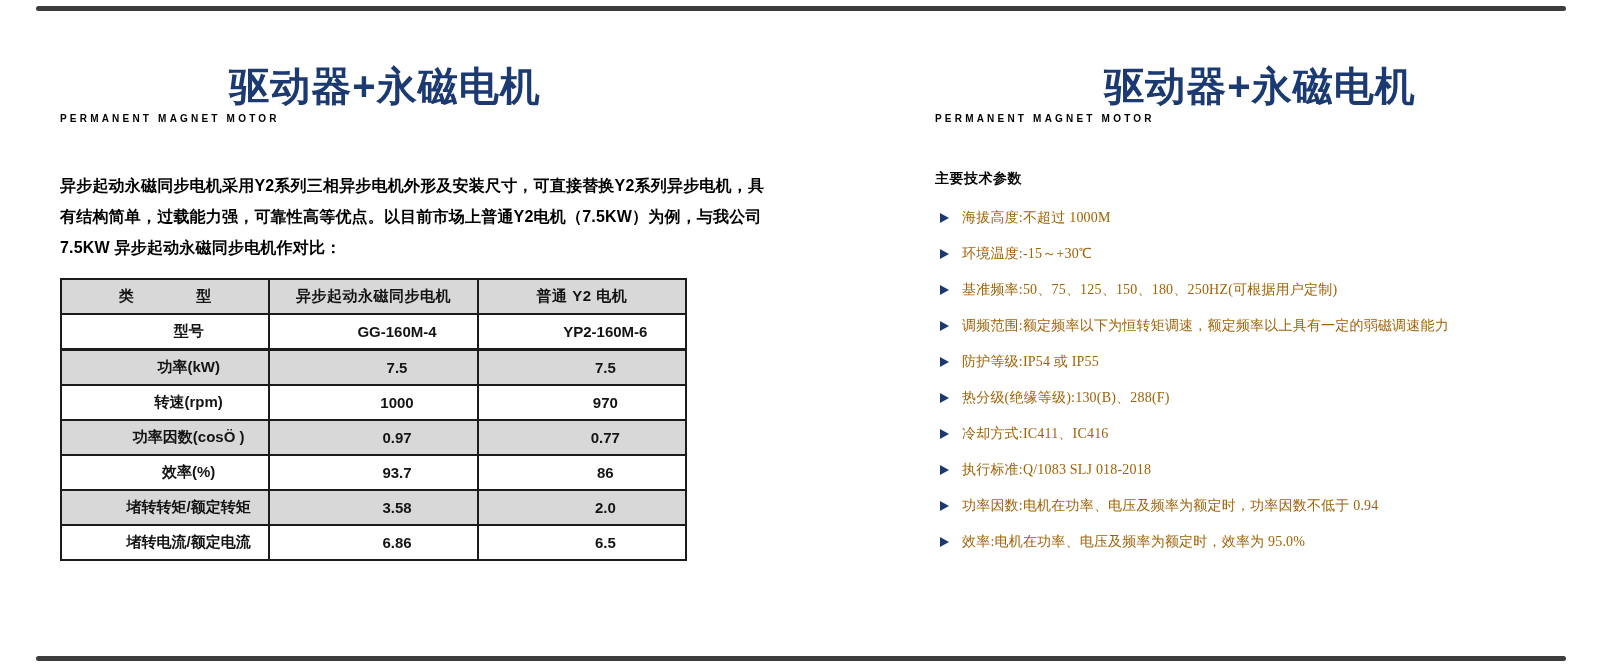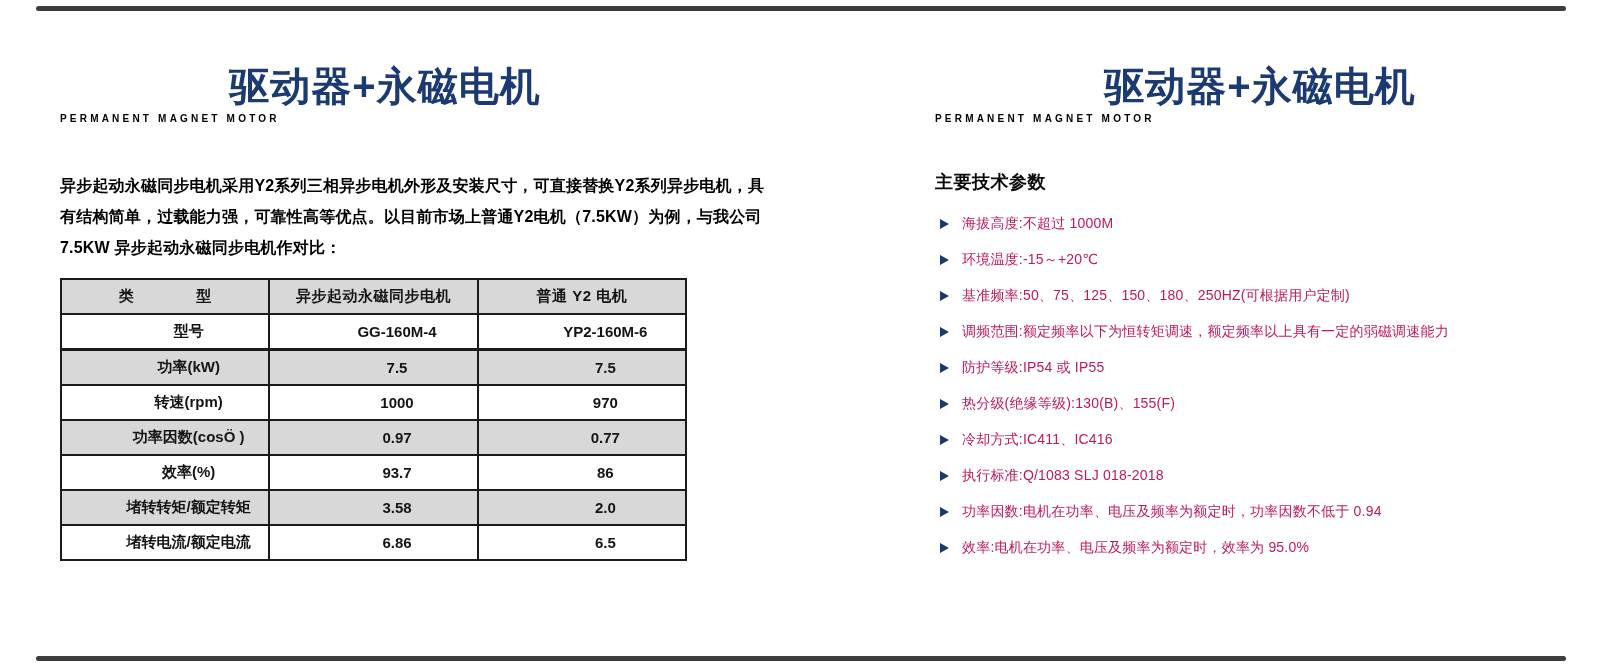--- a/index.html
+++ b/index.html
@@ -79,21 +79,21 @@
     font-weight: 700;
     letter-spacing: 0.5px;
   }
   table.cmp td { font-weight: 600; padding-left: 47px; }
   table.cmp td:first-child { font-weight: 700; }
   table.cmp tbody tr:nth-child(even) td { background: #d8d8d8; }
   table.cmp tbody tr:first-child td { border-bottom-width: 3px; }
 
   .section-heading {
     margin: 46px 0 0 0;
-    font-size: 18px;
+    font-size: 14px;
     font-weight: 800;
     color: #0a0a0a;
     letter-spacing: 0.5px;
     font-family: Liberation Mono, monospace;
   }
 
   ul.spec-list {
     list-style: none;
     margin: 22px 0 0 0;
     padding: 0 0 0 5px;
@@ -108,23 +108,24 @@
     flex: 0 0 auto;
     width: 0; height: 0;
     border-left: 9px solid #1c3a72;
     border-top: 5.5px solid transparent;
     border-bottom: 5.5px solid transparent;
     margin-right: 13px;
   }
   .spec-text {
     font-size: 14px;
     font-weight: 500;
-    color: #be185d;
+    color: #a16207;
     letter-spacing: 0.2px;
     white-space: nowrap;
+    font-family: Liberation Serif, serif;
   }
 </style>
 </head>
 <body>
 
 <div class="page">
 
   <div class="edge-bar top"></div>
   <div class="edge-bar bottom"></div>
 
@@ -196,37 +197,37 @@
 
     <h2 class="section-heading">主要技术参数</h2>
 
     <ul class="spec-list">
       <li>
         <span class="tri-icon"></span>
         <span class="spec-text">海拔高度:不超过 1000M</span>
       </li>
       <li>
         <span class="tri-icon"></span>
-        <span class="spec-text">环境温度:-15～+20℃</span>
+        <span class="spec-text">环境温度:-15～+30℃</span>
       </li>
       <li>
         <span class="tri-icon"></span>
         <span class="spec-text">基准频率:50、75、125、150、180、250HZ(可根据用户定制)</span>
       </li>
       <li>
         <span class="tri-icon"></span>
         <span class="spec-text">调频范围:额定频率以下为恒转矩调速，额定频率以上具有一定的弱磁调速能力</span>
       </li>
       <li>
         <span class="tri-icon"></span>
         <span class="spec-text">防护等级:IP54 或 IP55</span>
       </li>
       <li>
         <span class="tri-icon"></span>
-        <span class="spec-text">热分级(绝缘等级):130(B)、155(F)</span>
+        <span class="spec-text">热分级(绝缘等级):130(B)、288(F)</span>
       </li>
       <li>
         <span class="tri-icon"></span>
         <span class="spec-text">冷却方式:IC411、IC416</span>
       </li>
       <li>
         <span class="tri-icon"></span>
         <span class="spec-text">执行标准:Q/1083 SLJ 018-2018</span>
       </li>
       <li>

